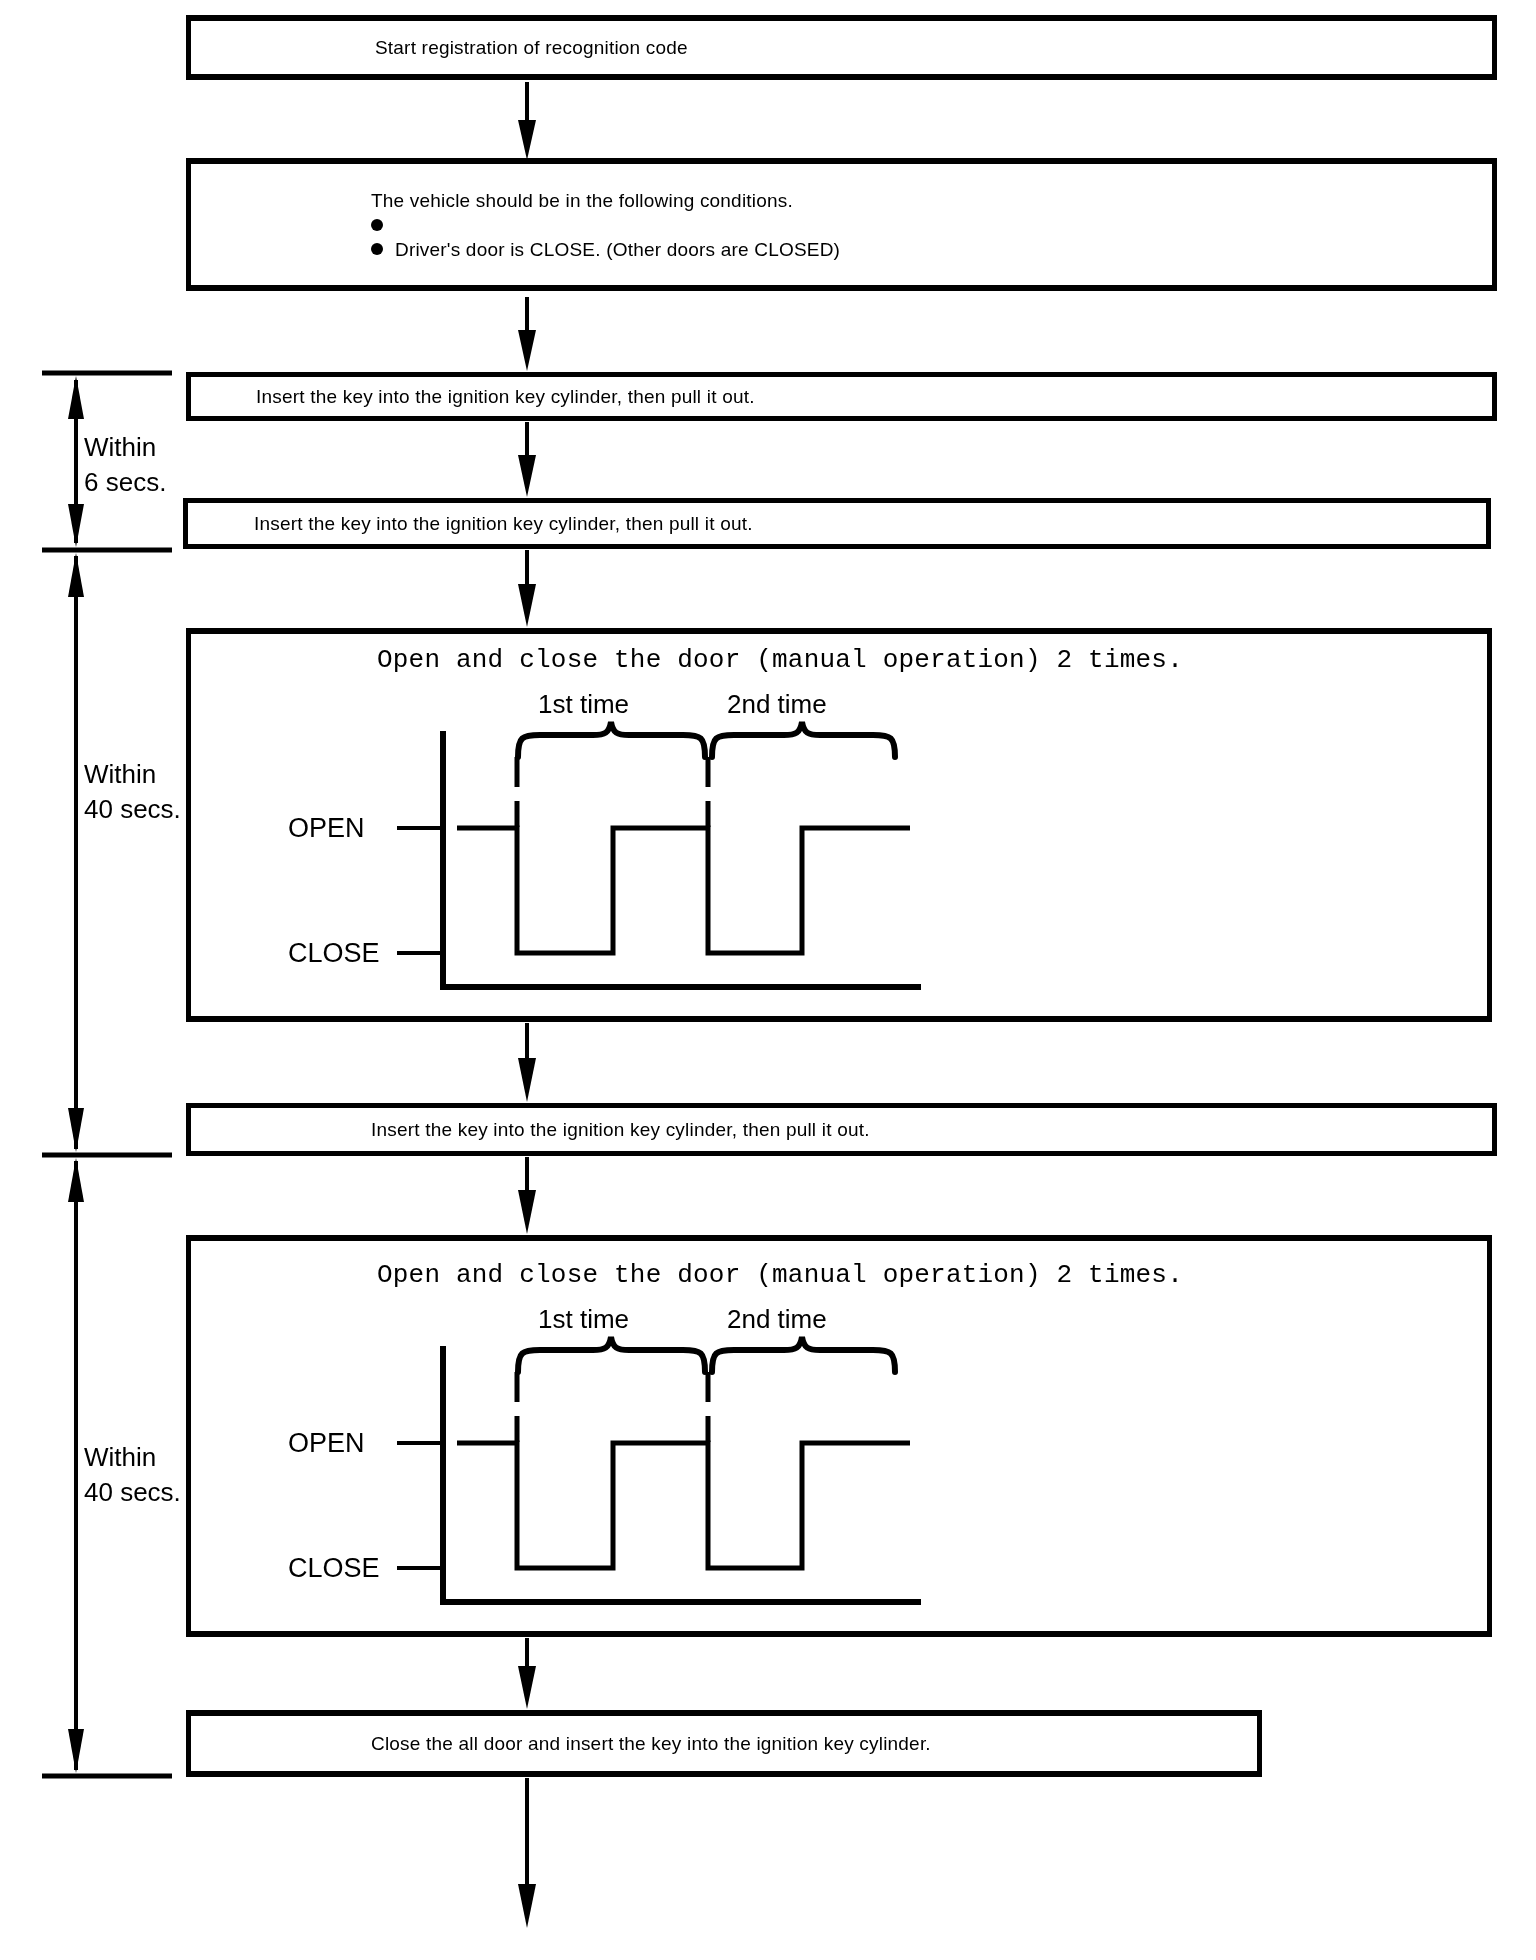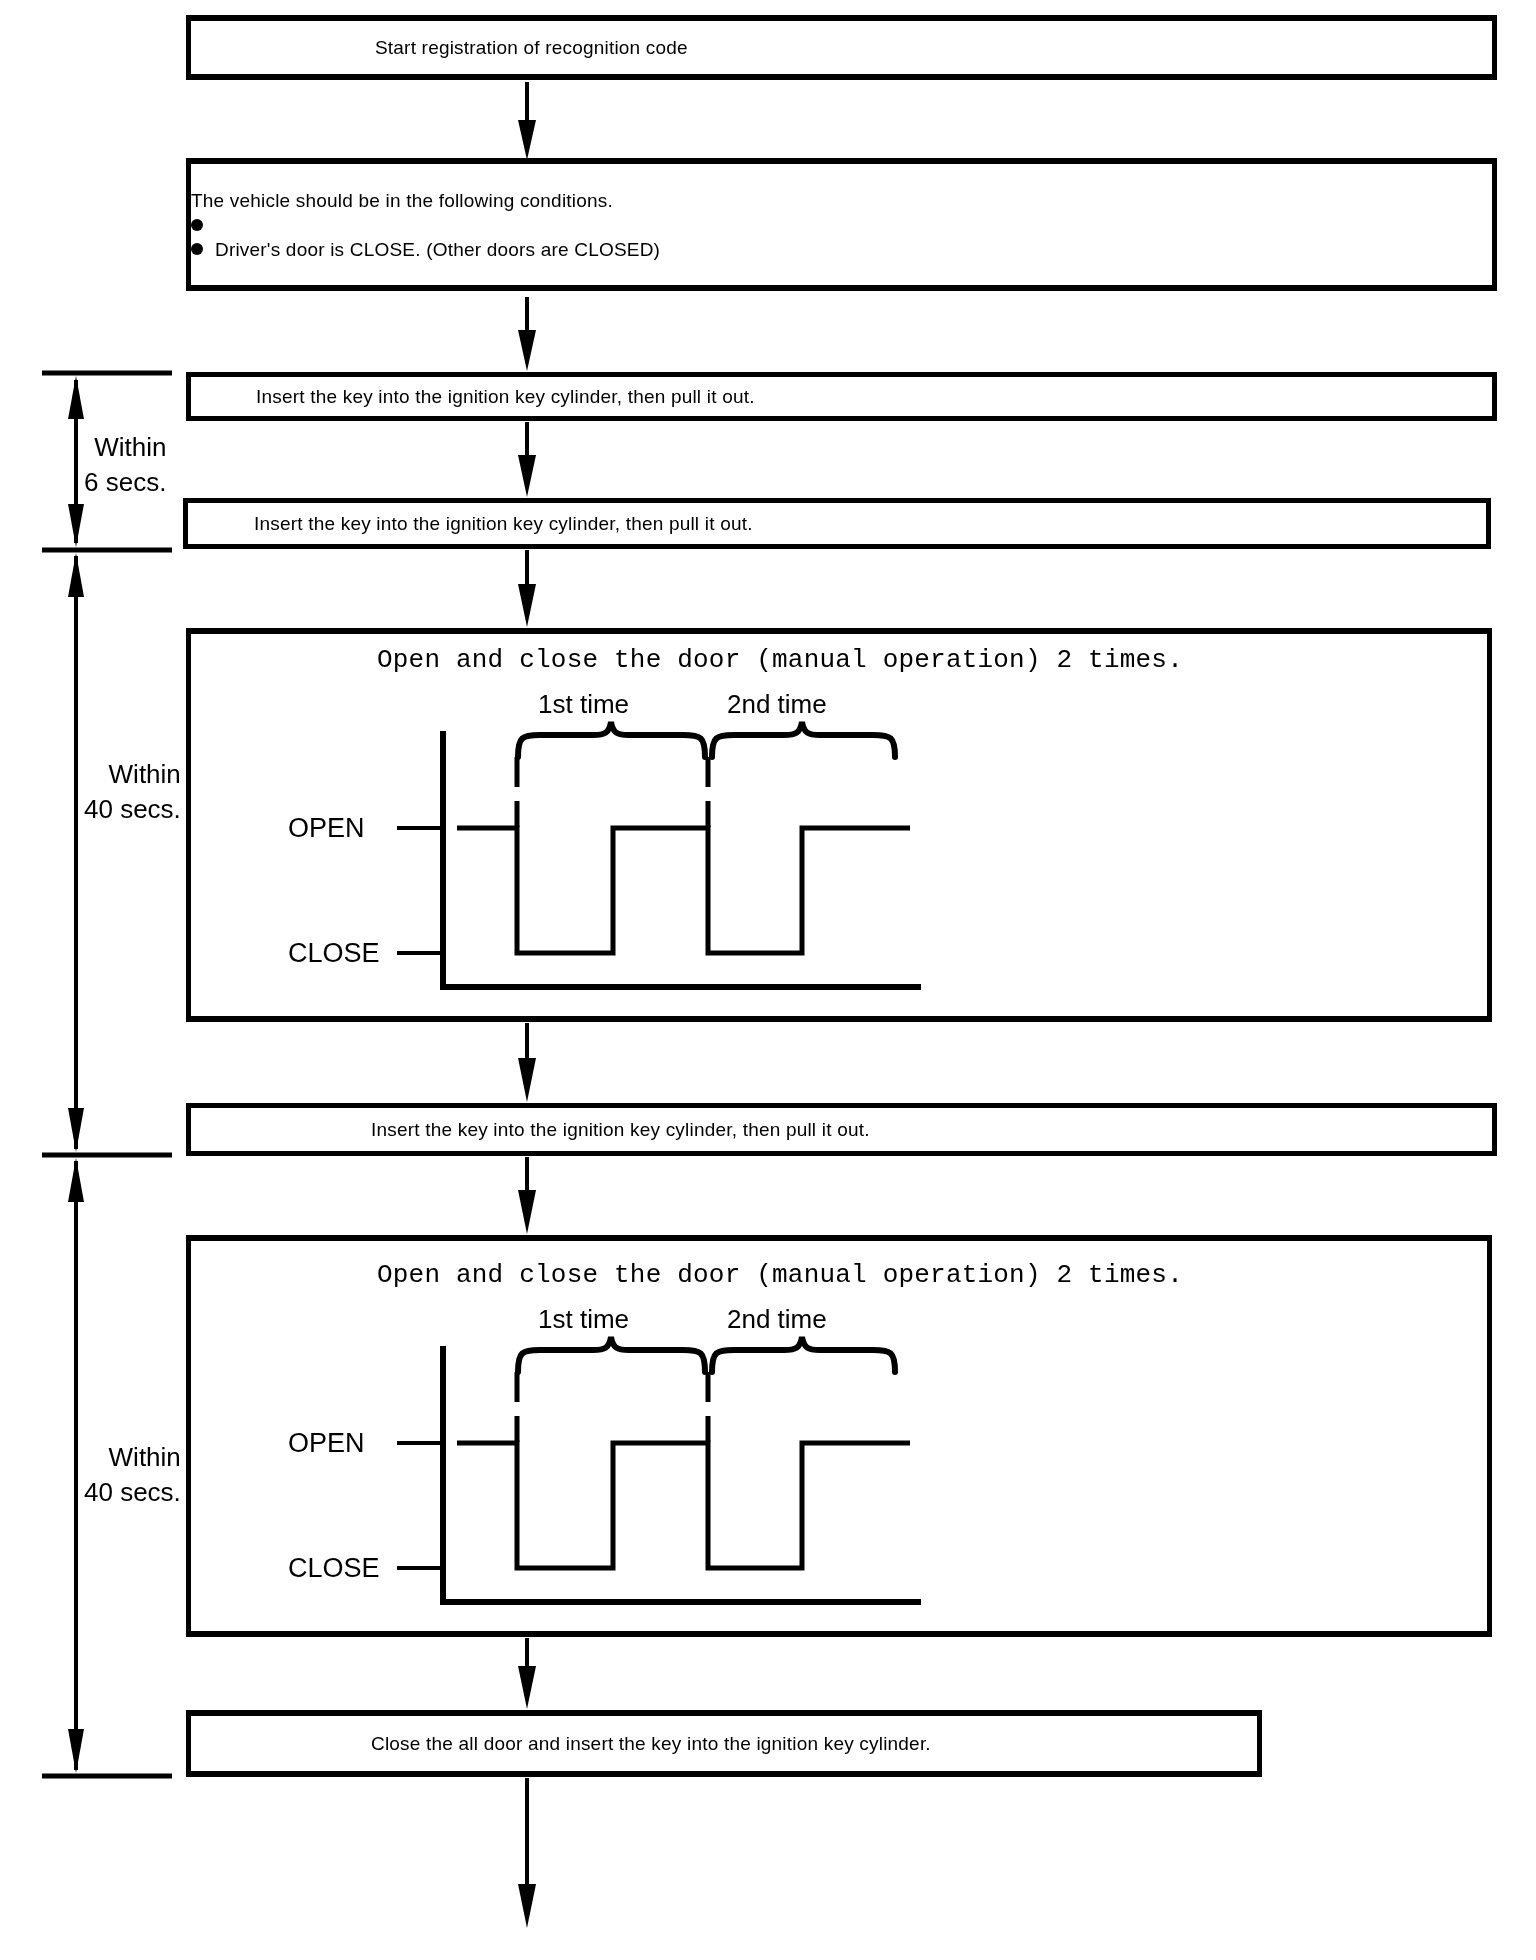--- a/index.html
+++ b/index.html
@@ -19,21 +19,21 @@
   .cond-line{display:flex;align-items:center;line-height:37px;}
   .bullet-dot{
     width:12px;height:12px;border-radius:50%;background:#000;
     margin-right:12px;flex:0 0 auto;
   }
   .wf-label{position:absolute;z-index:3;font-size:26px;line-height:30px;white-space:nowrap;}
   .wf-title{letter-spacing:0.2px;font-family:Liberation Mono, monospace;}
   .wf-time{width:150px;}
   .wf-level{width:104px;text-align:left;font-size:27px;}
   .rail-label{
-    position:absolute;z-index:3;font-size:26px;line-height:35px;white-space:nowrap;text-align:right;
+    position:absolute;z-index:3;font-size:26px;line-height:35px;white-space:nowrap;
   }
 </style>
 </head>
 <body>
 
 <div class="canvas">
 
   <svg class="gfx" width="1536" height="1960" viewBox="0 0 1536 1960">
     <defs></defs>
 
@@ -108,21 +108,21 @@
                C804,733 808,735 820,735 L873,735 C891,735 895,737 895,757"></path>
     </g>
 
     <use href="#wf1" xlink:href="#wf1" transform="translate(0,615)"></use>
   </svg>
 
   <div class="box" style="left:186px;top:15px;width:1311px;height:65px;">
     <span class="pad" style="padding-left:184px;">Start registration of recognition code</span>
   </div>
 
-  <div class="box multiline" style="left:186px;top:158px;width:1311px;height:133px;">
+  <div class="box multiline" style="left:186px;top:158px;width:1311px;height:133px;padding-left:180px;">
     <div class="cond-line">
       <span>The vehicle should be in the following conditions.</span>
     </div>
     <div class="cond-line">
       <span class="bullet-dot"></span>
     </div>
     <div class="cond-line">
       <span class="bullet-dot"></span>
       <span>Driver's door is CLOSE. (Other doors are CLOSED)</span>
     </div>

